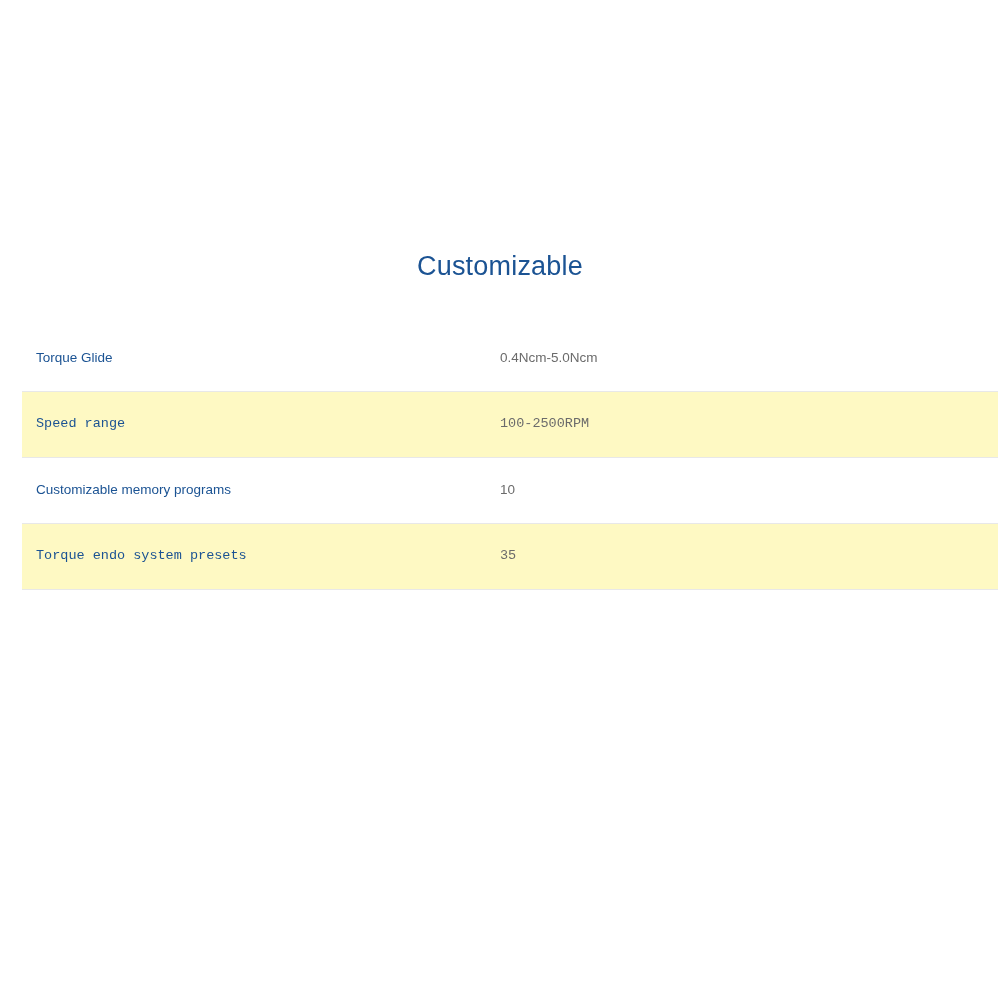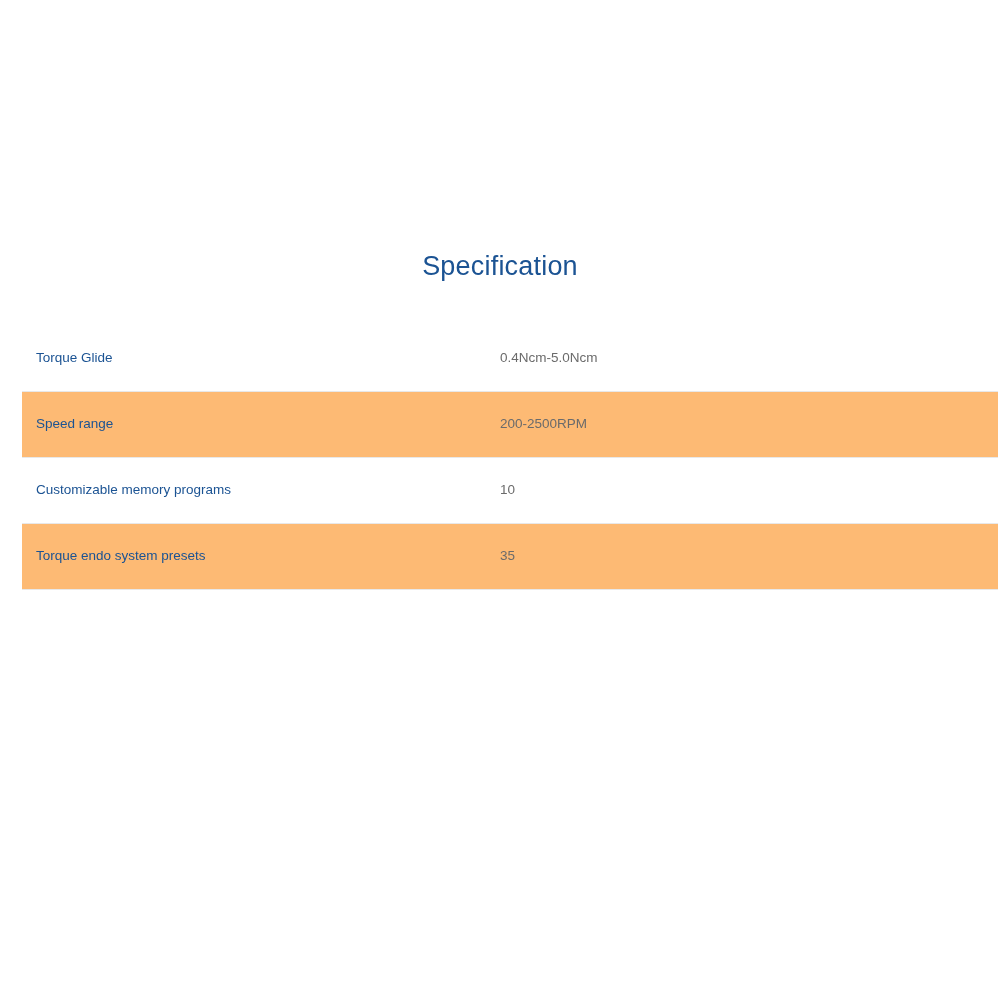--- a/index.html
+++ b/index.html
@@ -38,21 +38,22 @@
   .spec-table {
     width: 976px;
     margin: 0 auto 0 22px;
     border-collapse: collapse;
     table-layout: fixed;
   }
   .spec-table tr {
     border-bottom: 1px solid #e8e8e8;
   }
   .spec-table tr.alt {
-    background: #fdba74;
+    background: #fef9c3;
+    font-family: Liberation Mono, monospace;
   }
   .spec-table td {
     vertical-align: top;
     padding: 22px 0 22px 0;
     font-size: 13.5px;
     line-height: 1.55;
   }
   .spec-table td.label {
     width: 478px;
     color: #1b5393;
@@ -66,31 +67,31 @@
   }
   .spec-table tr:first-child td {
     padding-top: 14px;
   }
 </style>
 </head>
 <body>
 
 <div class="page">
   <section class="spec-section">
-    <h2 class="spec-title">Specification</h2>
+    <h2 class="spec-title">Customizable</h2>
 
     <table class="spec-table">
       <tbody>
         <tr>
           <td class="label">Torque Glide</td>
           <td class="value">0.4Ncm-5.0Ncm</td>
         </tr>
         <tr class="alt">
           <td class="label">Speed range</td>
-          <td class="value">200-2500RPM</td>
+          <td class="value">100-2500RPM</td>
         </tr>
         <tr>
           <td class="label">Customizable memory programs</td>
           <td class="value">10</td>
         </tr>
         <tr class="alt">
           <td class="label">Torque endo system presets</td>
           <td class="value">35</td>
         </tr>
       </tbody>

